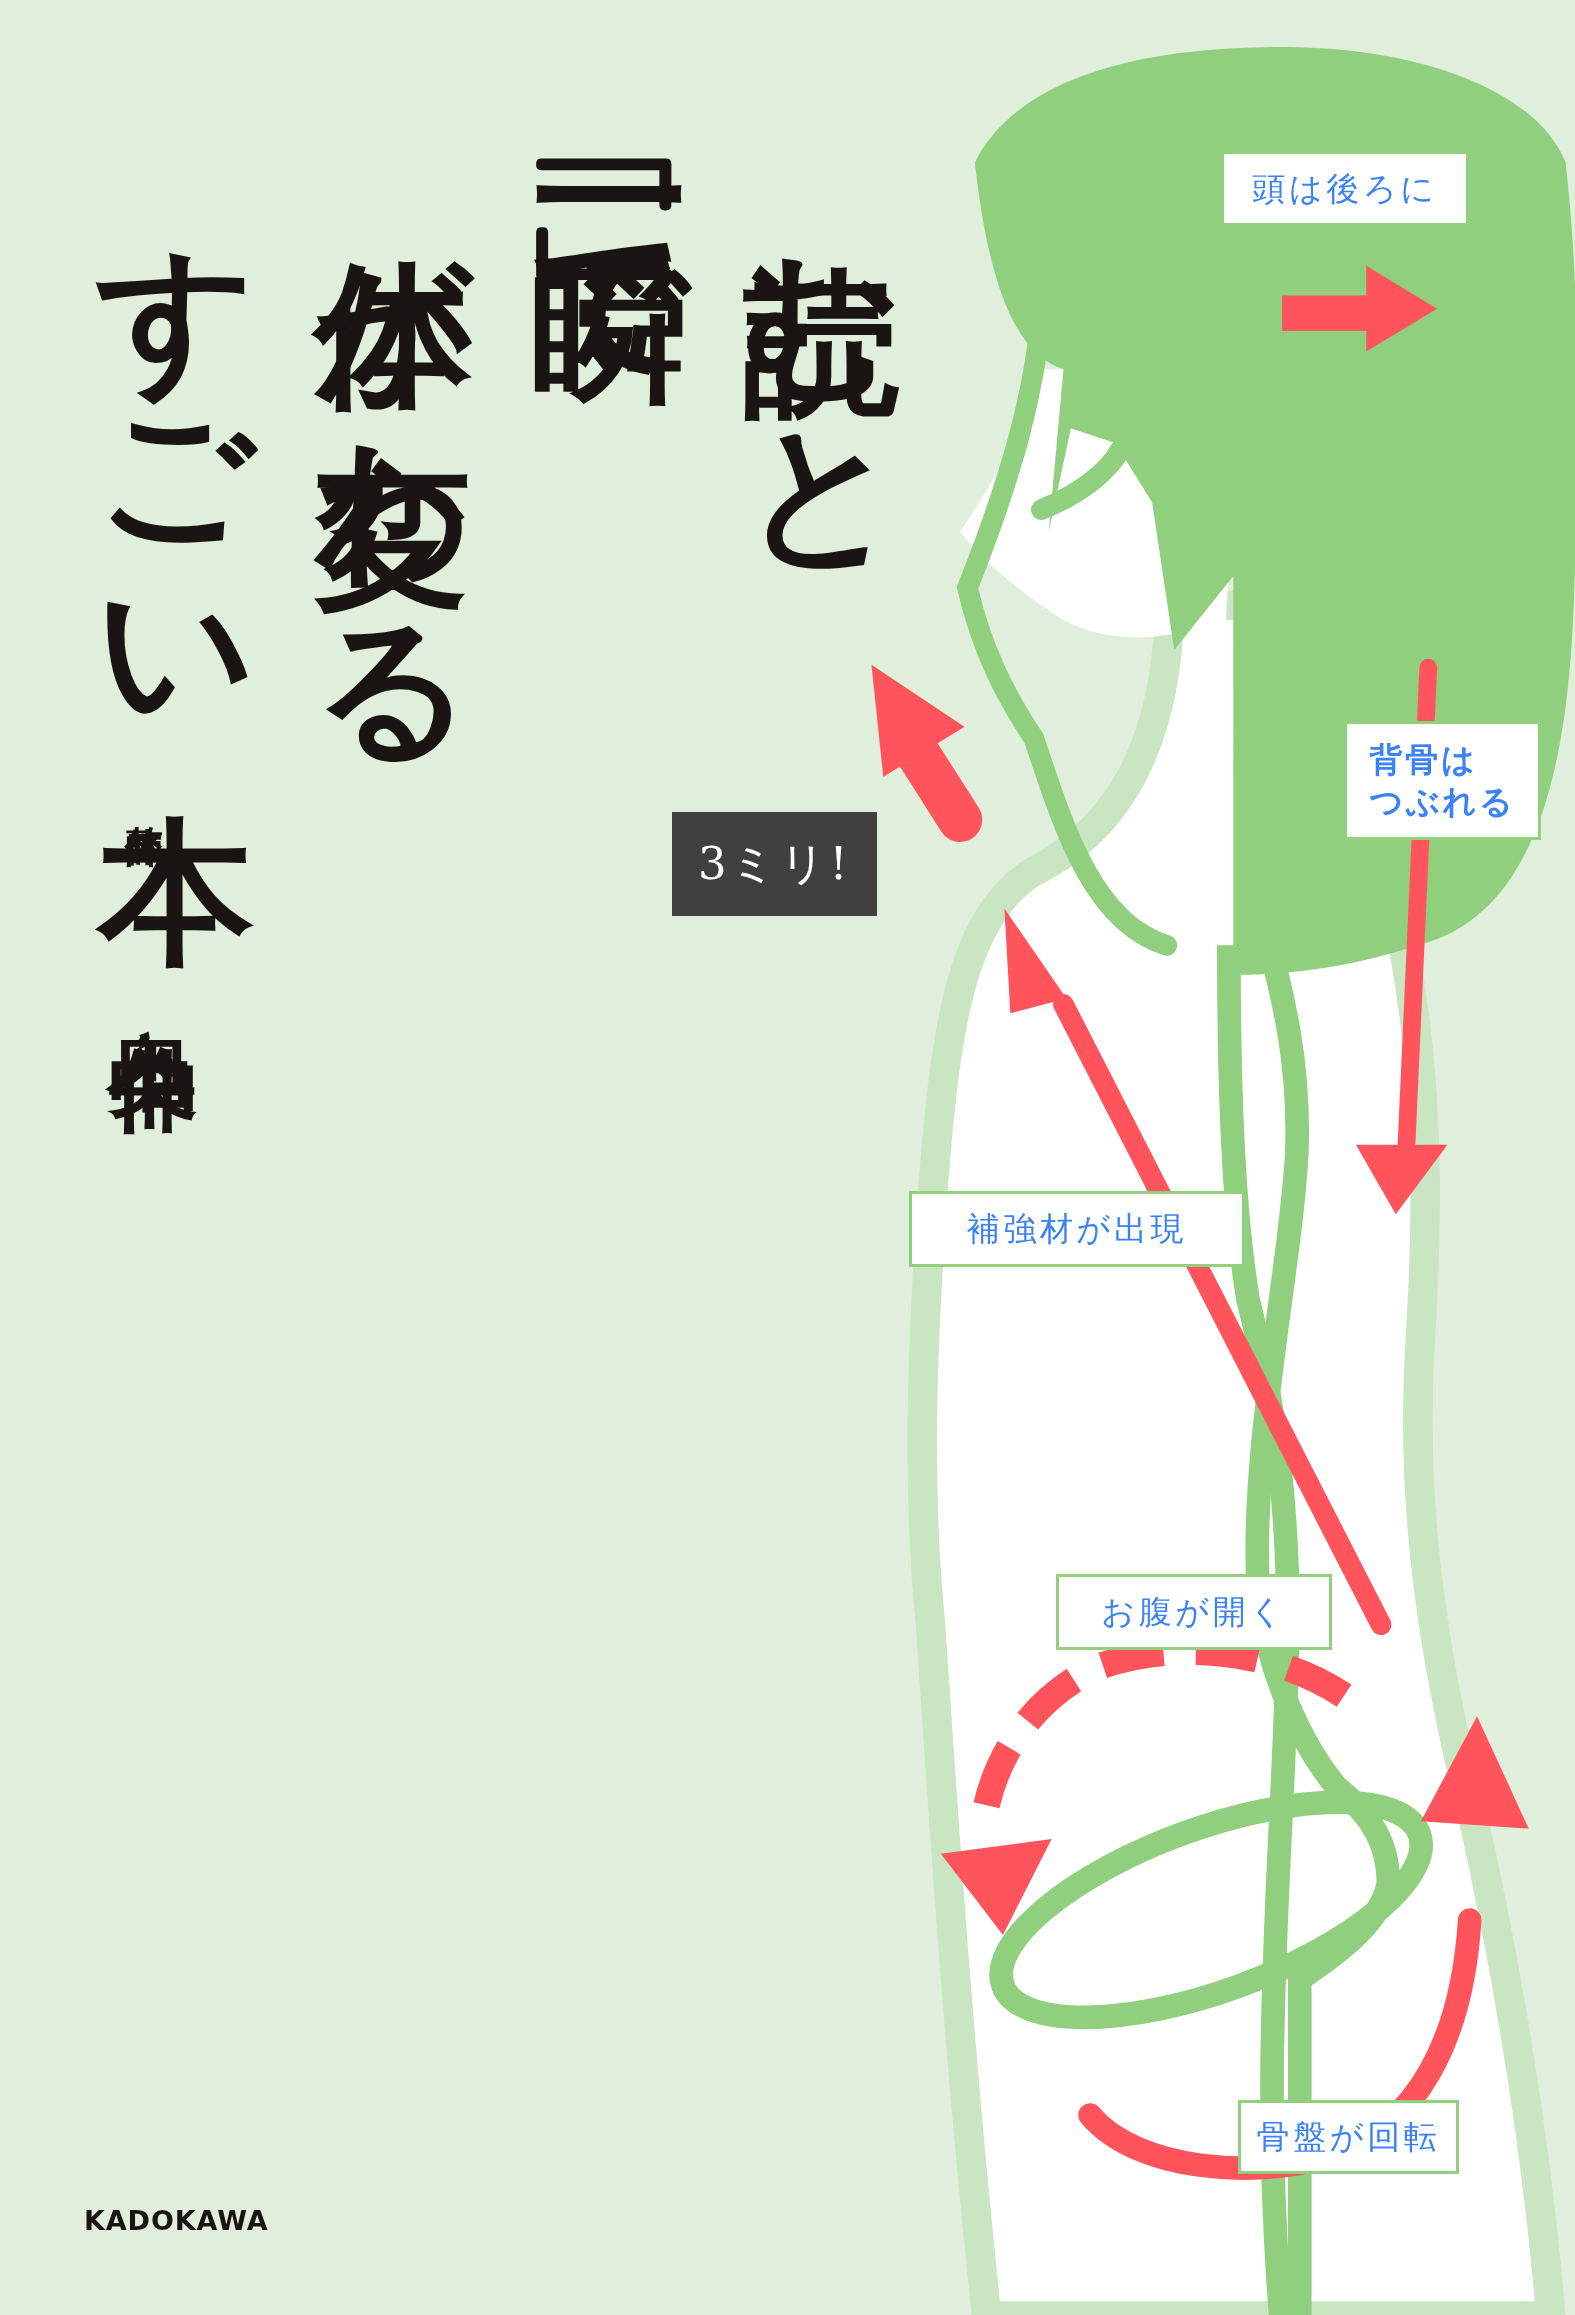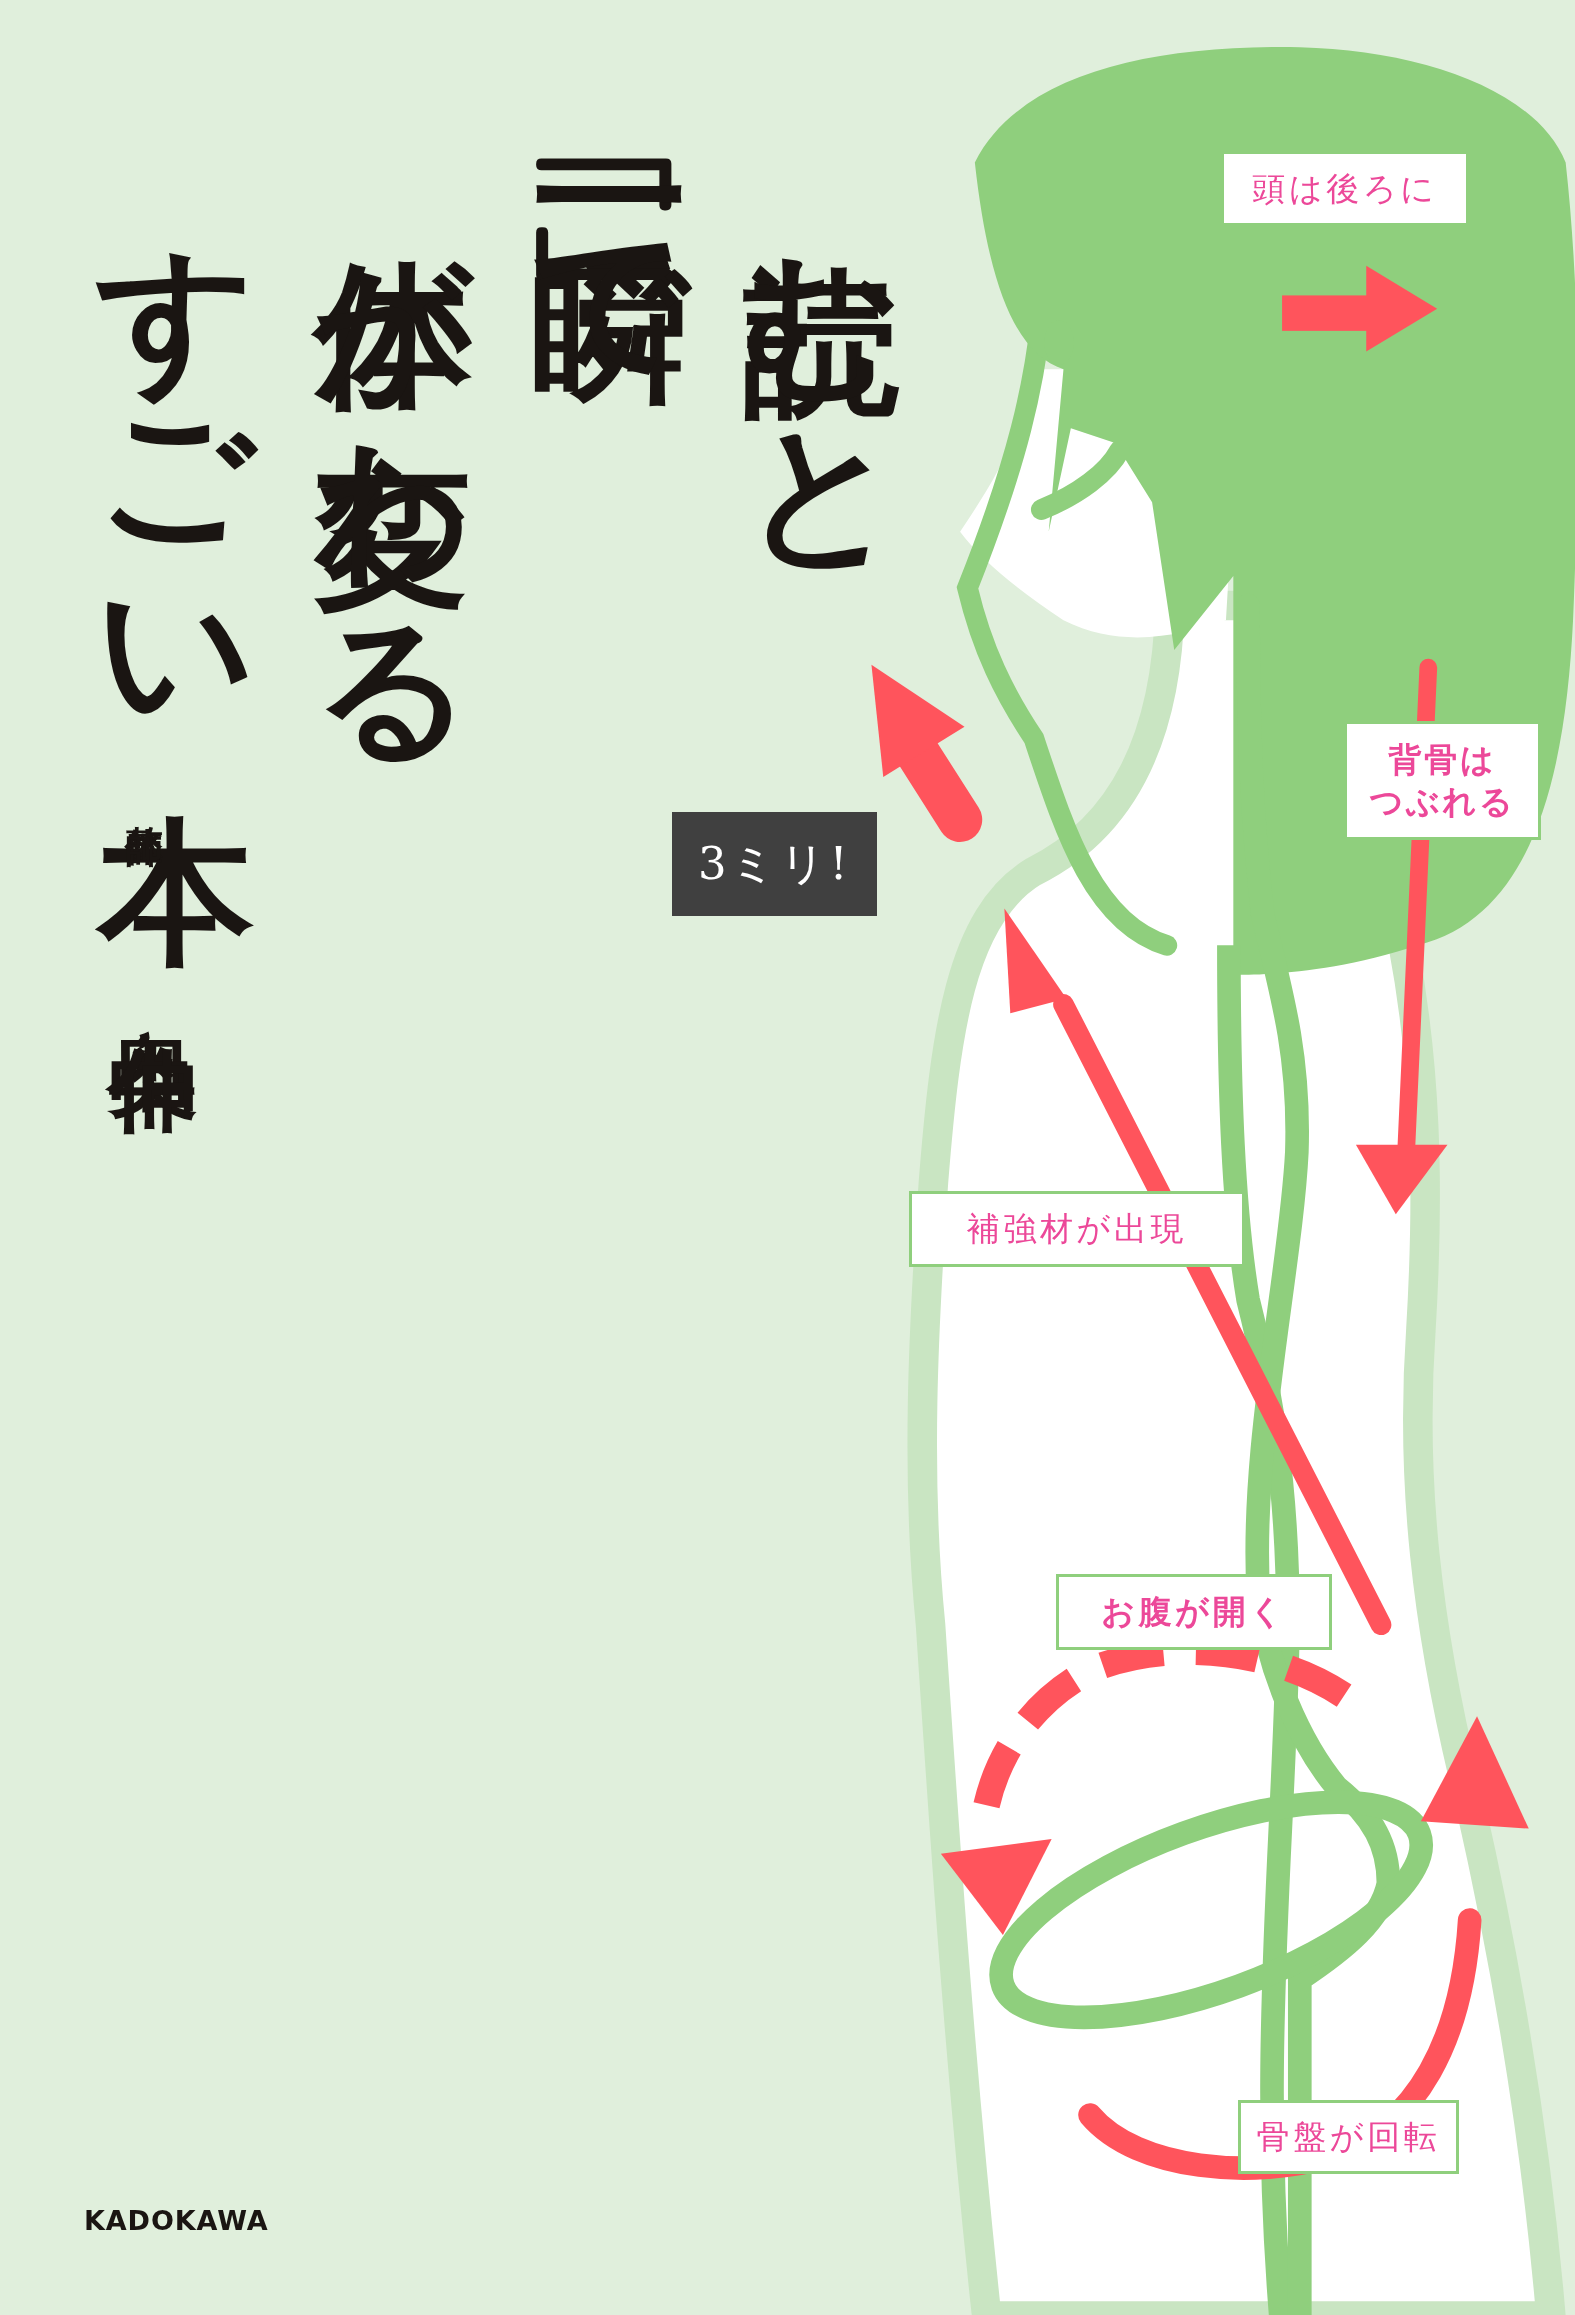--- a/index.html
+++ b/index.html
@@ -7,26 +7,26 @@
   .art{position:absolute;left:0;top:0;width:1576px;height:2316px;}
   .vcol{position:absolute;writing-mode:vertical-rl;color:#1a1512;font-weight:bold;font-family:"DejaVu Sans",sans-serif;line-height:1;}
   .title{font-size:156px;letter-spacing:5.4px;}
   .t1{left:746px;top:136px;}
   .t2{left:534px;top:113px;}
   .t3{left:317px;top:136px;}
   .t4{left:100px;top:136px;}
   .role{left:125px;top:796px;font-size:38px;letter-spacing:1.8px;}
   .author{left:109px;top:959px;font-size:90px;letter-spacing:9px;}
   .publisher{position:absolute;left:84px;top:2205px;font-size:27px;font-weight:bold;color:#1a1512;letter-spacing:0.9px;font-family:"DejaVu Sans",sans-serif;}
-  .label{position:absolute;background:#fff;color:#ec4899;font-family:"DejaVu Serif",serif;display:flex;align-items:center;justify-content:center;text-align:center;line-height:1.25;box-sizing:border-box;}
+  .label{position:absolute;background:#fff;color:#3b82f6;font-family:"DejaVu Serif",serif;display:flex;align-items:center;justify-content:center;text-align:left;line-height:1.25;box-sizing:border-box;}
   .bordered{border:3.6px solid #8fcf7d;}
   .l-head{left:1224px;top:154px;width:242px;height:69px;font-size:33px;letter-spacing:3.6px;}
   .l-spine{left:1344px;top:721px;width:197px;height:119px;font-size:33px;letter-spacing:2.7px;font-weight:bold;}
   .l-brace{left:909px;top:1191px;width:336px;height:76px;font-size:33px;letter-spacing:3.6px;}
-  .l-belly{left:1056px;top:1574px;width:276px;height:76px;font-size:33px;letter-spacing:3.6px;font-weight:bold;}
+  .l-belly{left:1056px;top:1574px;width:276px;height:76px;font-size:33px;letter-spacing:3.6px;}
   .l-pelvis{left:1238px;top:2100px;width:221px;height:74px;font-size:33px;letter-spacing:3.6px;}
   .l-3mm{position:absolute;left:672px;top:812px;width:205px;height:104px;background:#404040;color:#fff;font-family:"DejaVu Serif",serif;font-size:45px;display:flex;align-items:center;justify-content:center;letter-spacing:3.6px;}
 </style>
 </head>
 <body>
 
 <svg class="art" viewBox="0 0 1067 1568" preserveAspectRatio="none" xmlns="http://www.w3.org/2000/svg">
 
   <path d="M792,410 C790,500 760,560 700,590 C650,620 640,700 632,800 C625,900 620,1000 630,1100 C640,1250 650,1400 668,1568 L1050,1568 C1040,1450 1020,1330 995,1220 C965,1100 955,1000 962,900 C968,800 965,720 950,640 C930,560 900,480 885,410 Z" fill="#ffffff" stroke="#c9e5c2" stroke-width="20" stroke-linejoin="round"></path>
 

